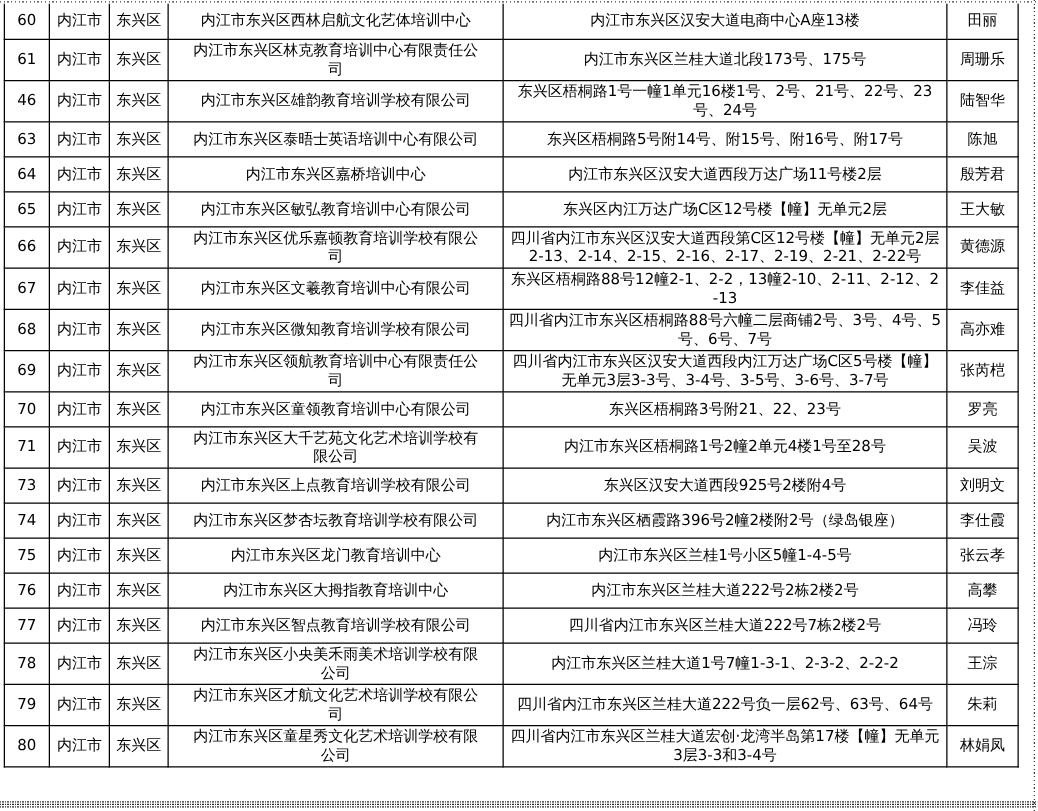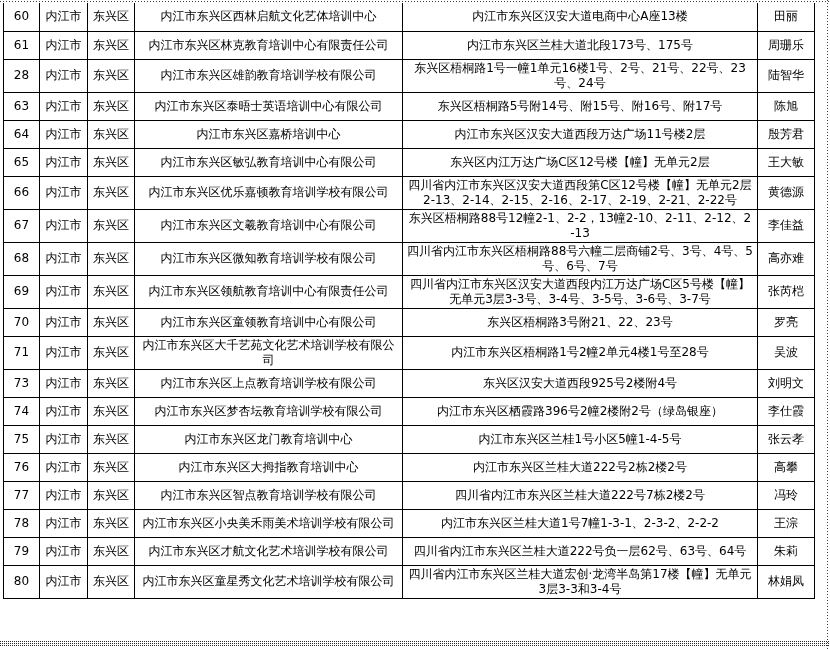--- a/index.html
+++ b/index.html
@@ -52,21 +52,21 @@
   .inst-table tr { height: 28px; }
   .inst-table tr td:first-child { border-left: 1px solid #000000; }
   .inst-table tr:first-child td { border-top: none; margin-top: 48px; }
   .col-no { width: 36px; }
   .col-city { width: 48px; }
   .col-district { width: 47px; }
   .col-institution { width: 268px; }
   .col-address { width: 355px; }
   .col-contact { width: 57px; }
   .inst-table td.address-cell { padding: 1px 4px; }
-  .inst-table td.institution-cell { padding: 1px 2px; }
+  .inst-table td.institution-cell { padding: 1px 17px; }
 </style>
 </head>
 <body>
 
 <div class="page">
   <div class="dot-top"></div>
   <div class="dot-right"></div>
   <div class="dot-bottom"></div>
 
   <table class="inst-table">
@@ -89,21 +89,21 @@
         </tr>
         <tr>
           <td class="no-cell">61</td>
           <td class="city-cell">内江市</td>
           <td class="district-cell">东兴区</td>
           <td class="institution-cell">内江市东兴区林克教育培训中心有限责任公司</td>
           <td class="address-cell">内江市东兴区兰桂大道北段173号、175号</td>
           <td class="contact-cell">周珊乐</td>
         </tr>
         <tr>
-          <td class="no-cell">28</td>
+          <td class="no-cell">46</td>
           <td class="city-cell">内江市</td>
           <td class="district-cell">东兴区</td>
           <td class="institution-cell">内江市东兴区雄韵教育培训学校有限公司</td>
           <td class="address-cell">东兴区梧桐路1号一幢1单元16楼1号、2号、21号、22号、23号、24号</td>
           <td class="contact-cell">陆智华</td>
         </tr>
         <tr>
           <td class="no-cell">63</td>
           <td class="city-cell">内江市</td>
           <td class="district-cell">东兴区</td>

